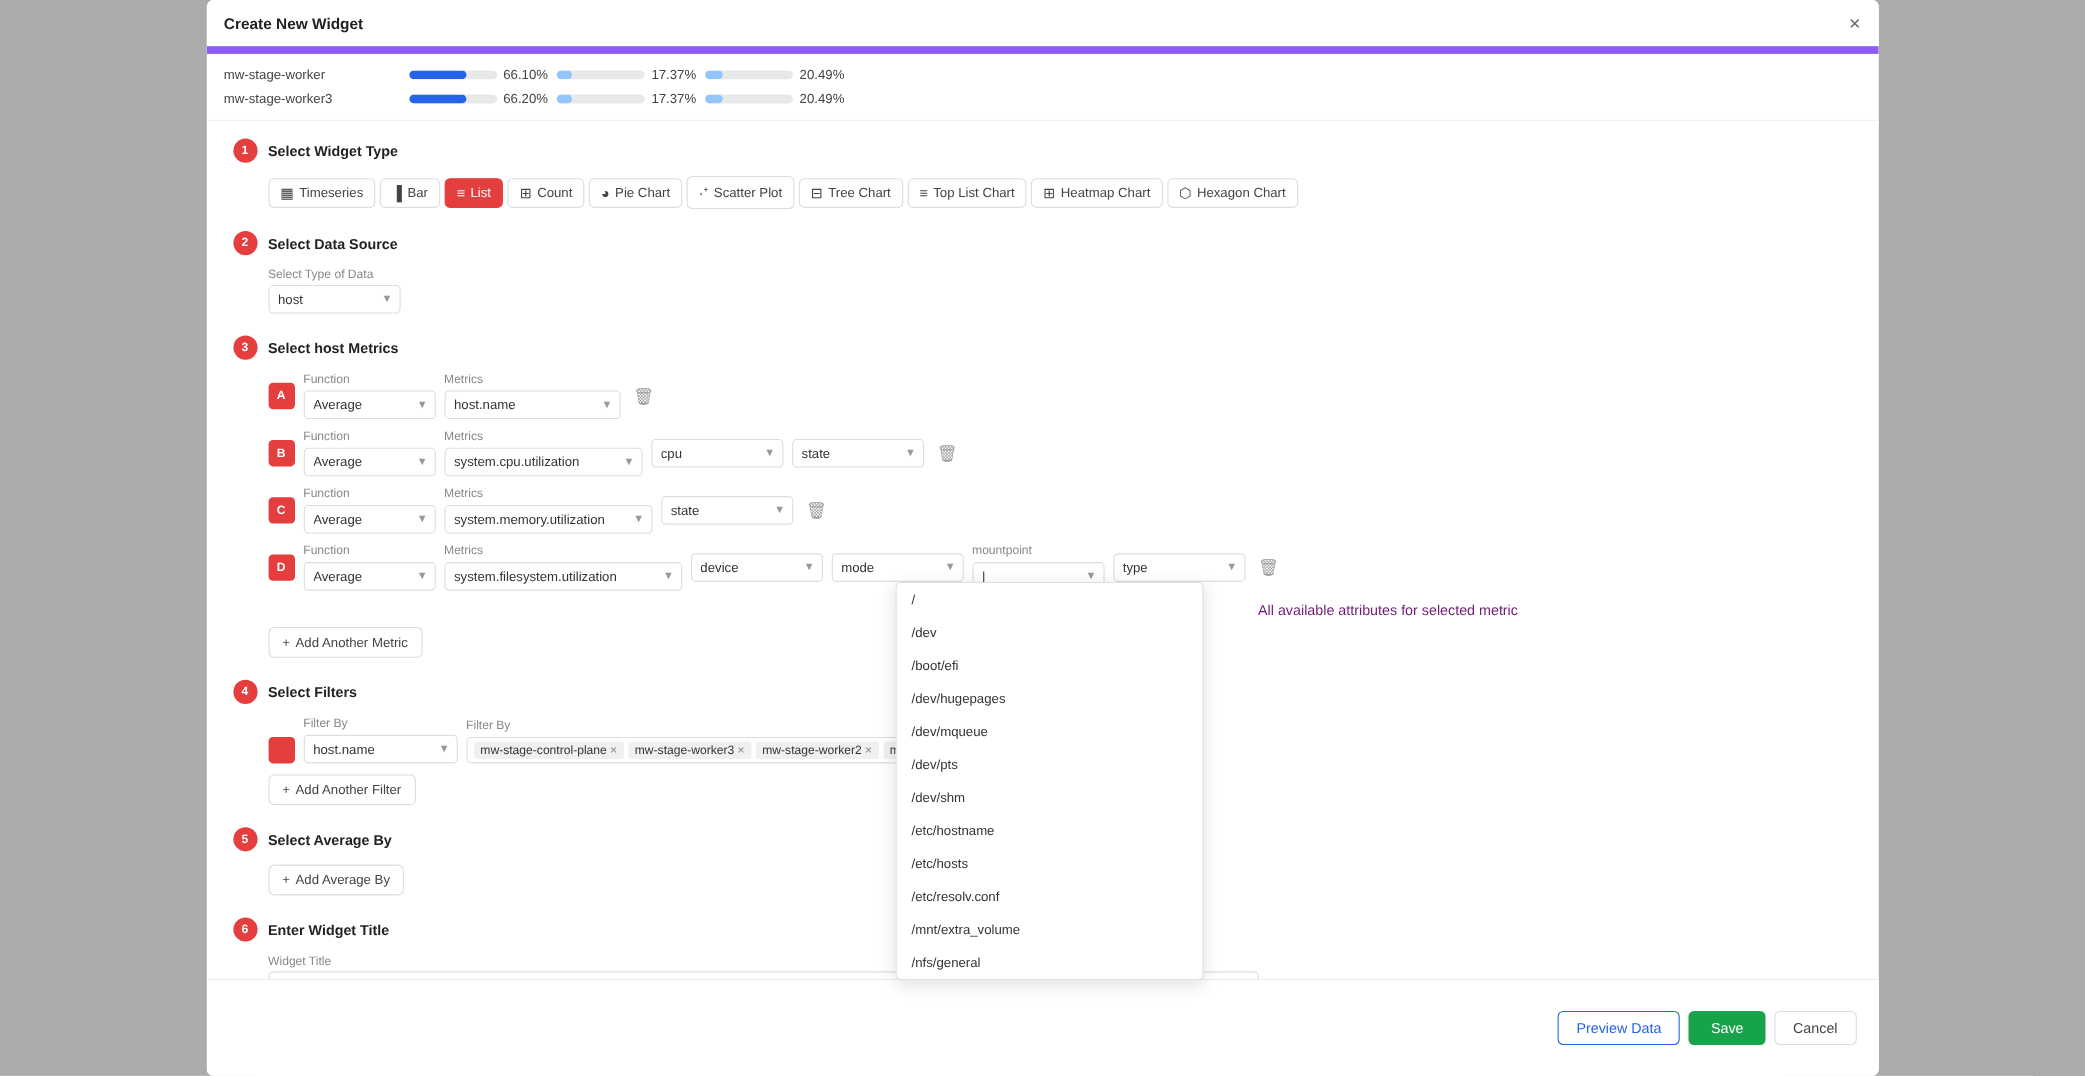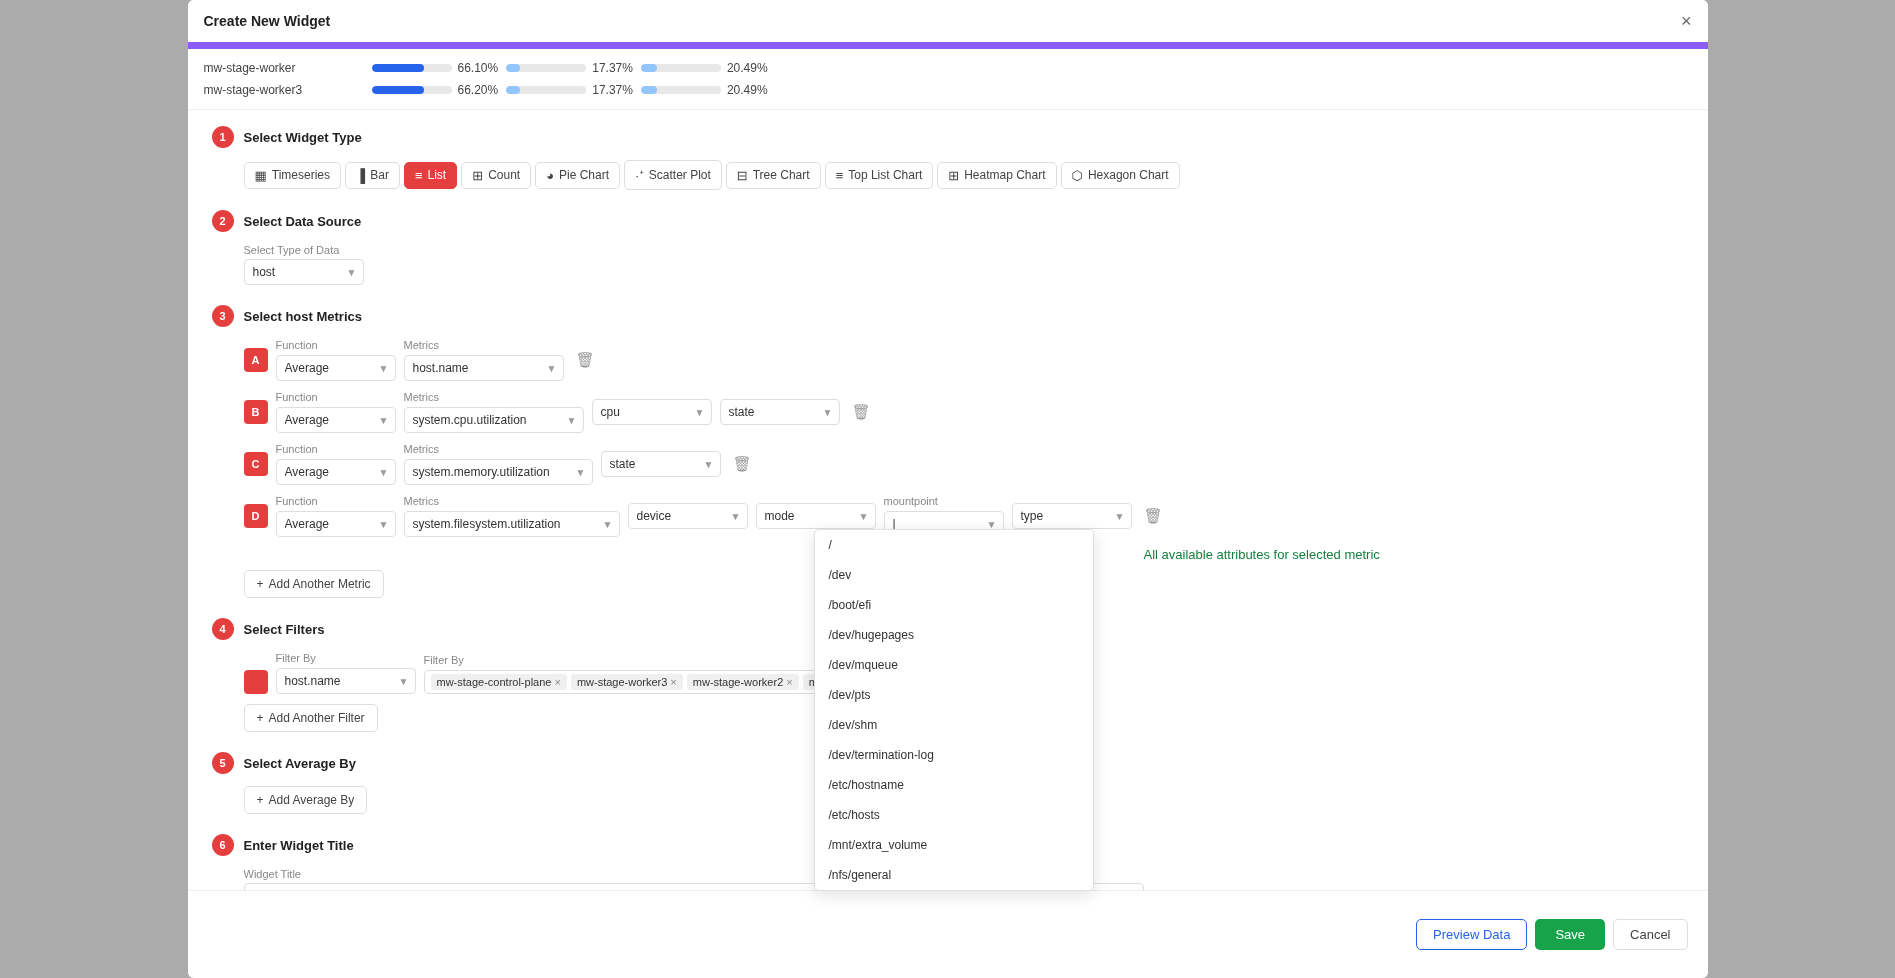--- a/index.html
+++ b/index.html
@@ -59,21 +59,21 @@
     .avg-section { padding-left: 32px; }
     .title-section { padding-left: 32px; }
     .title-input { border: 1px solid #ddd; border-radius: 4px; padding: 6px 10px; font-size: 12px; width: 900px; color: #333; }
     .title-input::placeholder { color: #bbb; }
 
     
     .dropdown-popup { position: absolute; background: #fff; border: 1px solid #e0e0e0; border-radius: 5px; box-shadow: 0 4px 16px rgba(0,0,0,0.12); z-index: 100; width: 280px; left: 700px; top: 500px; }
     .dropdown-popup-item { padding: 8px 14px; font-size: 12px; color: #333; cursor: pointer; }
 
     
-    .helper-text { color: #15803d; font-size: 13px; font-weight: 500; margin-left: 20px; }
+    .helper-text { color: #701a75; font-size: 13px; font-weight: 500; margin-left: 20px; }
 
     .modal-footer { position: absolute; bottom: 0; left: 0; right: 0; padding: 28px 20px; background: #fff; border-top: 1px solid #eee; display: flex; justify-content: flex-end; gap: 8px; }
     .btn-preview { background: #fff; border: 1px solid #2563eb; color: #2563eb; border-radius: 5px; padding: 7px 16px; font-size: 13px; cursor: pointer; font-weight: 500; }
     .btn-save { background: #16a34a; border: none; color: #fff; border-radius: 5px; padding: 7px 20px; font-size: 13px; cursor: pointer; font-weight: 500; }
     .btn-cancel { background: #fff; border: 1px solid #ddd; color: #444; border-radius: 5px; padding: 7px 16px; font-size: 13px; cursor: pointer; }
 
     .select-sm { border: 1px solid #ddd; border-radius: 4px; padding: 4px 20px 4px 7px; font-size: 12px; color: #333; background: #fff; appearance: none; cursor: pointer; }
   </style>
 </head>
 <body>
@@ -349,23 +349,23 @@
             <button class="trash-btn">🗑</button>
 
             <div class="dropdown-popup" style="position:absolute; top:34px; left:570px; z-index:200;">
               <div class="dropdown-popup-item">/</div>
               <div class="dropdown-popup-item">/dev</div>
               <div class="dropdown-popup-item">/boot/efi</div>
               <div class="dropdown-popup-item">/dev/hugepages</div>
               <div class="dropdown-popup-item">/dev/mqueue</div>
               <div class="dropdown-popup-item">/dev/pts</div>
               <div class="dropdown-popup-item">/dev/shm</div>
-              <div class="dropdown-popup-item">/dev/termination-log</div>
               <div class="dropdown-popup-item">/etc/hostname</div>
               <div class="dropdown-popup-item">/etc/hosts</div>
+              <div class="dropdown-popup-item">/etc/resolv.conf</div>
               <div class="dropdown-popup-item">/mnt/extra_volume</div>
               <div class="dropdown-popup-item">/nfs/general</div>
             </div>
           </div>
 
           <div style="display:flex; align-items:center; margin-left:30px; margin-top:6px;">
             <span style="width:570px; display:inline-block;"></span>
             <span style="width:280px; display:inline-block;"></span>
             <span class="helper-text">All available attributes for selected metric</span>
           </div>

